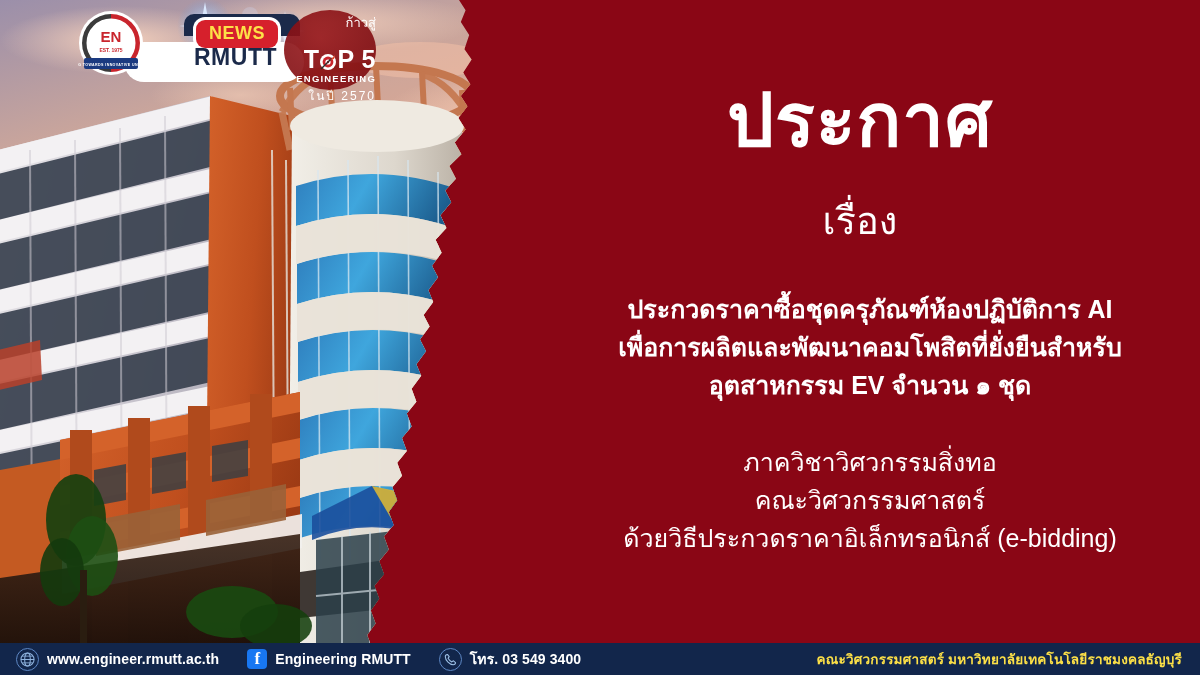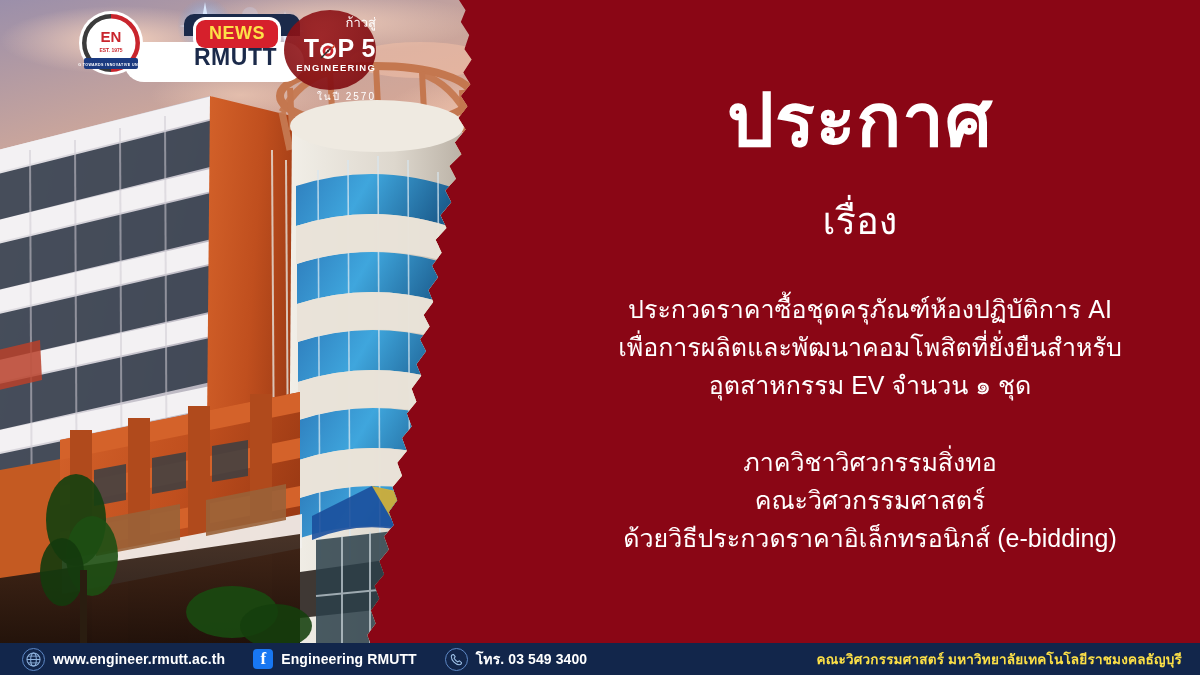--- a/index.html
+++ b/index.html
@@ -50,34 +50,34 @@
   .headline{
     position:absolute;left:0;right:0;top:84px;
     font-size:74px;font-weight:bold;letter-spacing:1px;line-height:1;
   }
   .subject{
     position:absolute;left:0;right:0;top:202px;
     font-size:38px;font-weight:400;line-height:1;
   }
   .body-block{
     position:absolute;left:40px;right:20px;top:290px;
-    font-size:25px;line-height:38px;font-weight:400;
+    font-size:25px;line-height:38px;font-weight:700;
   }
   .dept-block{
     position:absolute;left:40px;right:20px;top:443px;
     font-size:25px;line-height:38px;font-weight:400;
   }
 
   
   .footer{
     position:absolute;left:0;bottom:0;width:1200px;height:32px;
     background:#12264b;
     display:flex;align-items:center;
   }
-  .footer-left{display:flex;align-items:center;padding-left:22px;gap:8px;}
+  .footer-left{display:flex;align-items:center;padding-left:16px;gap:8px;}
   .footer-right{
     position:absolute;right:18px;top:0;height:32px;
     display:flex;align-items:center;
     color:#fde047;font-size:13.5px;font-weight:bold;letter-spacing:.2px;
   }
   .f-text{color:#fff;font-size:14px;font-weight:bold;letter-spacing:.1px;white-space:nowrap;}
   .f-gap{width:12px;}
   .icon-circle{
     width:21px;height:21px;border-radius:50%;
     display:flex;align-items:center;justify-content:center;flex:0 0 auto;
@@ -116,23 +116,23 @@
     color:#1b2a4a;font-size:23px;font-weight:bold;letter-spacing:.5px;
   }
 
   .top5{
     position:absolute;left:218px;top:6px;width:92px;height:80px;
     border-radius:50%;
     background:radial-gradient(circle at 40% 35%, rgba(150,20,24,.88), rgba(122,12,16,.92));
     color:#fff;text-align:right;
   }
   .t5-l1{font-size:13px;margin-top:6px;line-height:1.05;}
-  .t5-l2{font-size:25px;font-weight:bold;line-height:1;margin-top:6px;letter-spacing:.5px;}
+  .t5-l2{font-size:25px;font-weight:bold;line-height:1;margin-top:17px;letter-spacing:.5px;}
   .t5-l3{font-size:9.5px;font-weight:bold;letter-spacing:1.2px;margin-top:1px;}
-  .t5-l4{font-size:10px;letter-spacing:2px;margin-top:16px;}
+  .t5-l4{font-size:12px;letter-spacing:2px;margin-top:2px;}
 
   .sparkle{position:absolute;left:196px;top:4px;width:46px;height:46px;pointer-events:none;}
 </style>
 </head>
 <body>
 
 <div id="poster">
 
   <div class="photo-wrap">
     <svg class="photo" viewBox="0 0 600 648" preserveAspectRatio="xMidYMid slice">

